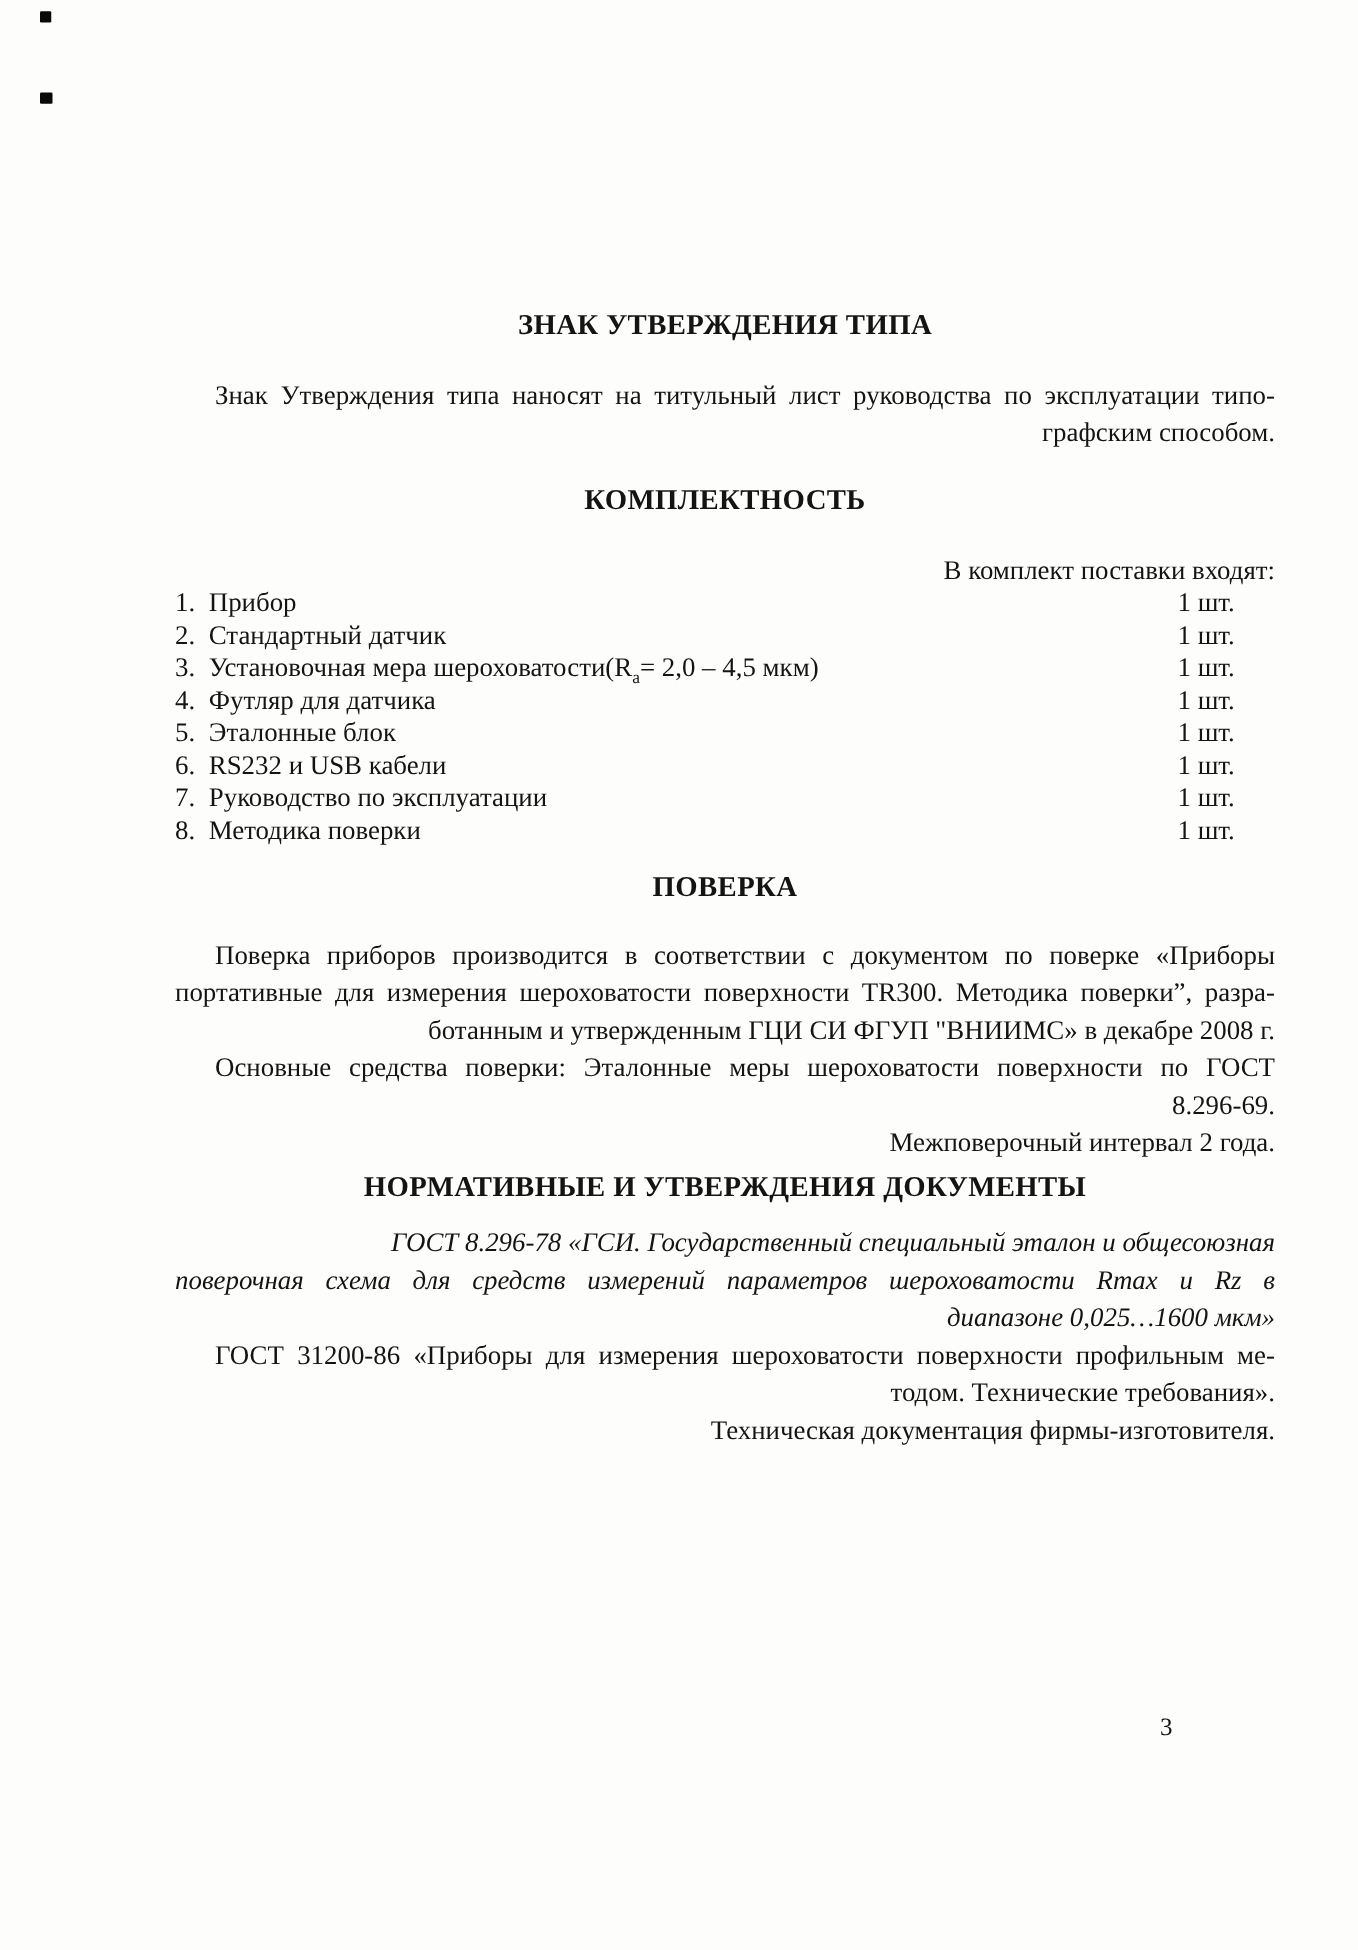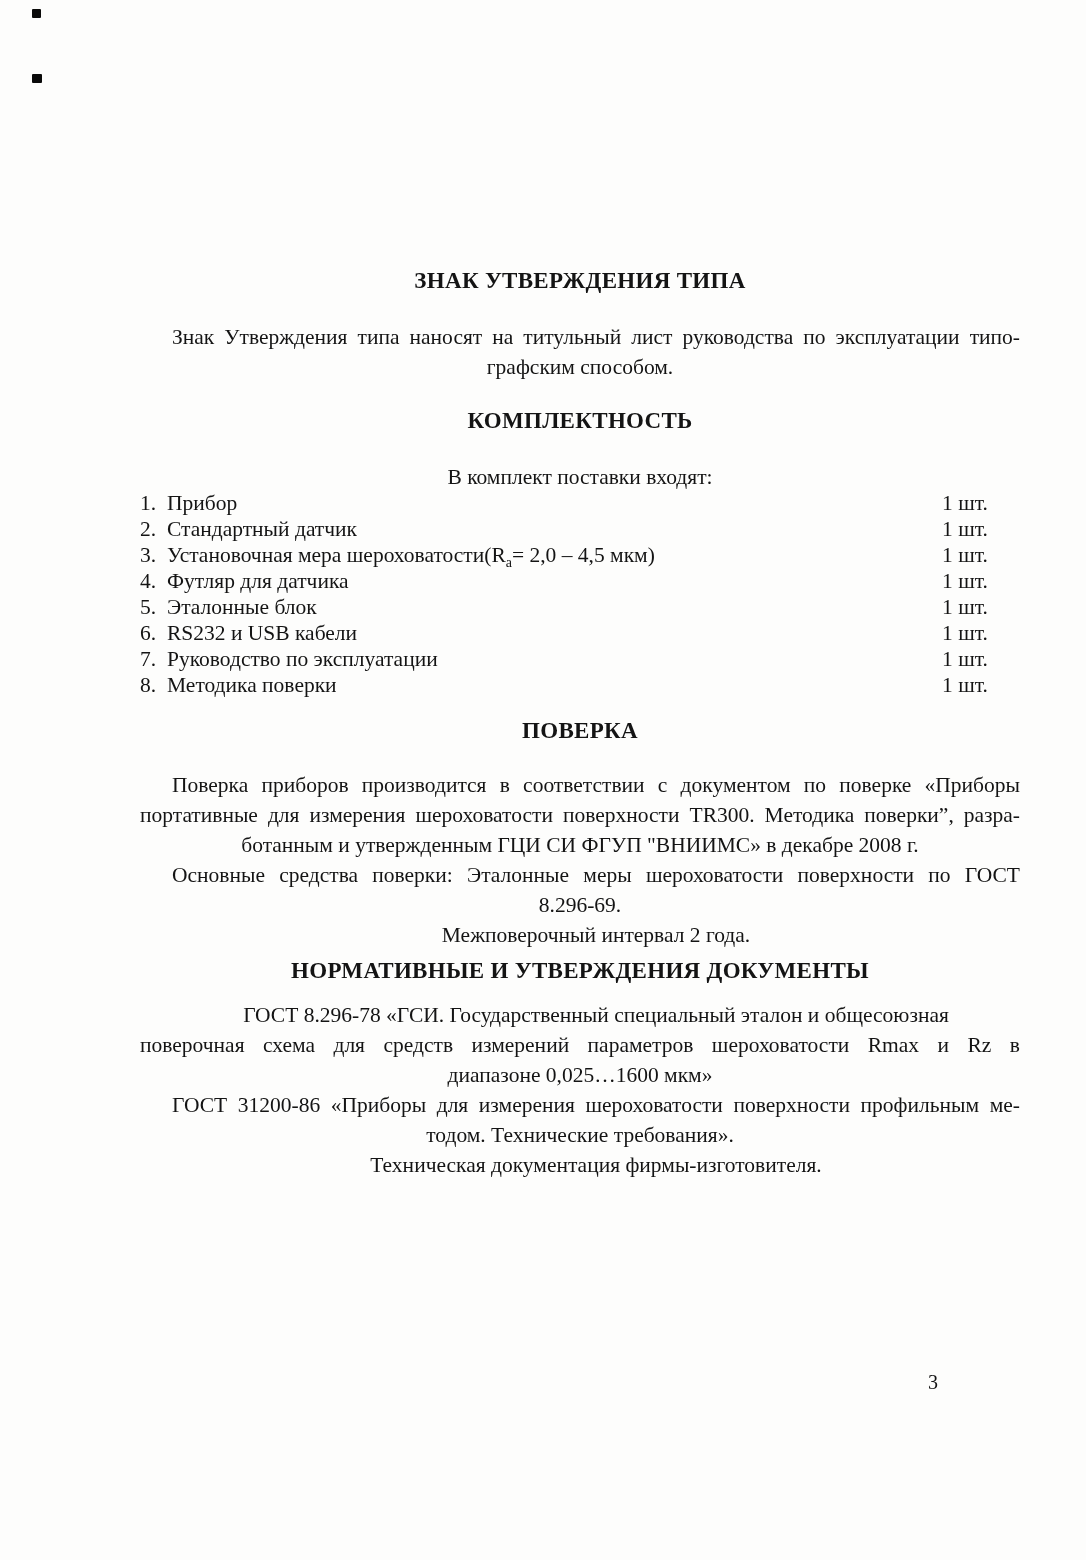--- a/index.html
+++ b/index.html
@@ -14,50 +14,50 @@
   .speck {
     position: absolute;
     background: #0a0a0a;
     border-radius: 1px;
   }
   #speck-top { left: 32px; top: 9px; width: 9px; height: 9px; }
   #speck-bottom { left: 32px; top: 74px; width: 10px; height: 9px; }
 
   .content {
     position: absolute;
-    left: 140px; top: 268px;
+    left: 140px; top: 247px;
     width: 880px;
     font-size: 21.5px;
   }
   .heading {
     text-align: center;
     font-weight: bold;
     font-size: 23px;
     line-height: 26px;
     letter-spacing: 0.3px;
   }
   #h-complete { margin-top: 26px; }
   #h-verify   { margin-top: 20px; }
   #h-docs     { margin-top: 8px; }
 
   .pline { line-height: 30px; }
   .jl { text-align: justify; text-align-last: justify; }
-  .ll { text-align: center; }
+  .ll { text-align: right; }
   .ind { padding-left: 32px; }
 
   #para-approval { margin-top: 28px; }
   #kit-lead { margin-top: 30px; line-height: 26px; }
   .kit-row { display: flex; line-height: 26px; }
   .kit-num { width: 27px; flex: none; }
   .kit-label { flex: 1 1 auto; }
   .kit-qty { width: 78px; flex: none; text-align: left; }
   sub { font-size: 0.65em; line-height: 0; }
 
   #verify-p1 { margin-top: 26px; }
-  #docs-p1 { margin-top: 16px; }
+  #docs-p1 { margin-top: 16px; font-style: italic; }
 
   .page-number {
     position: absolute;
     left: 928px; top: 1370px;
     font-size: 20px;
     line-height: 24px;
   }
 </style>
 </head>
 <body>

